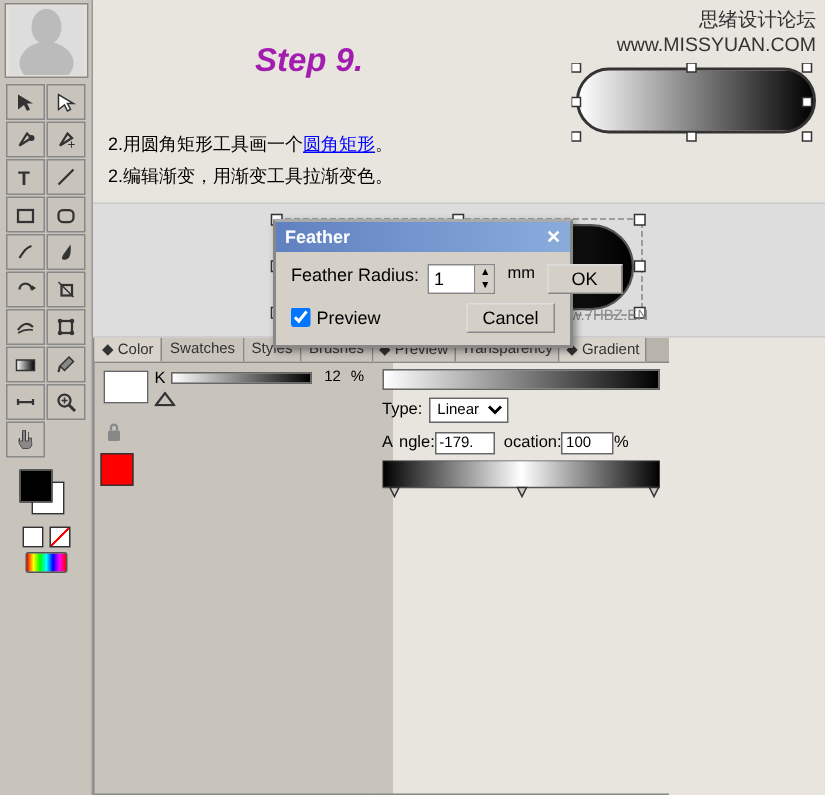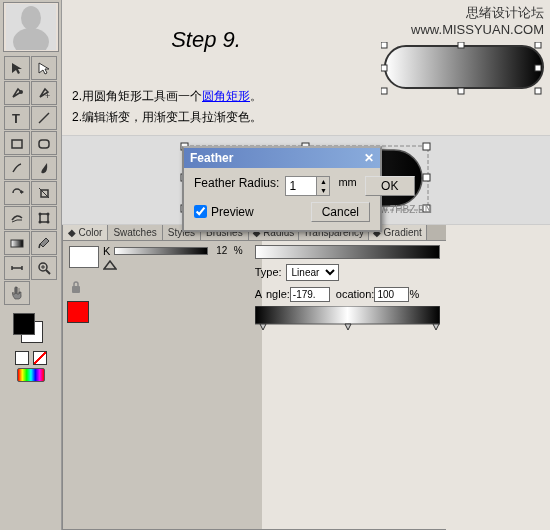--- a/index.html
+++ b/index.html
@@ -103,22 +103,22 @@
 
     .step-title-area {
       flex: 1;
       display: flex;
       align-items: center;
       justify-content: center;
     }
 
     .step-title {
       font-size: 22px;
-      font-weight: normal;
-      color: #000000;
+      font-weight: bold;
+      color: #a21caf;
       font-style: italic;
     }
 
     .logo-area {
       width: 200px;
       display: flex;
       flex-direction: column;
       align-items: flex-end;
       padding: 4px 6px 0 0;
     }
@@ -736,21 +736,21 @@
           </div>
 
           <div class="gradient-swatch-area">
             <div class="red-swatch"></div>
           </div>
         </div>
 
         <div class="panel-section">
           <div class="stroke-panel-tabs">
             <div class="stroke-tab">
-              <span>◆ Radius</span>
+              <span>◆ Preview</span>
             </div>
             <div class="stroke-tab">
               <span>Transparency</span>
             </div>
             <div class="stroke-tab active">
               <span>◆ Gradient</span>
             </div>
           </div>
           <div class="gradient-panel-content">
 

